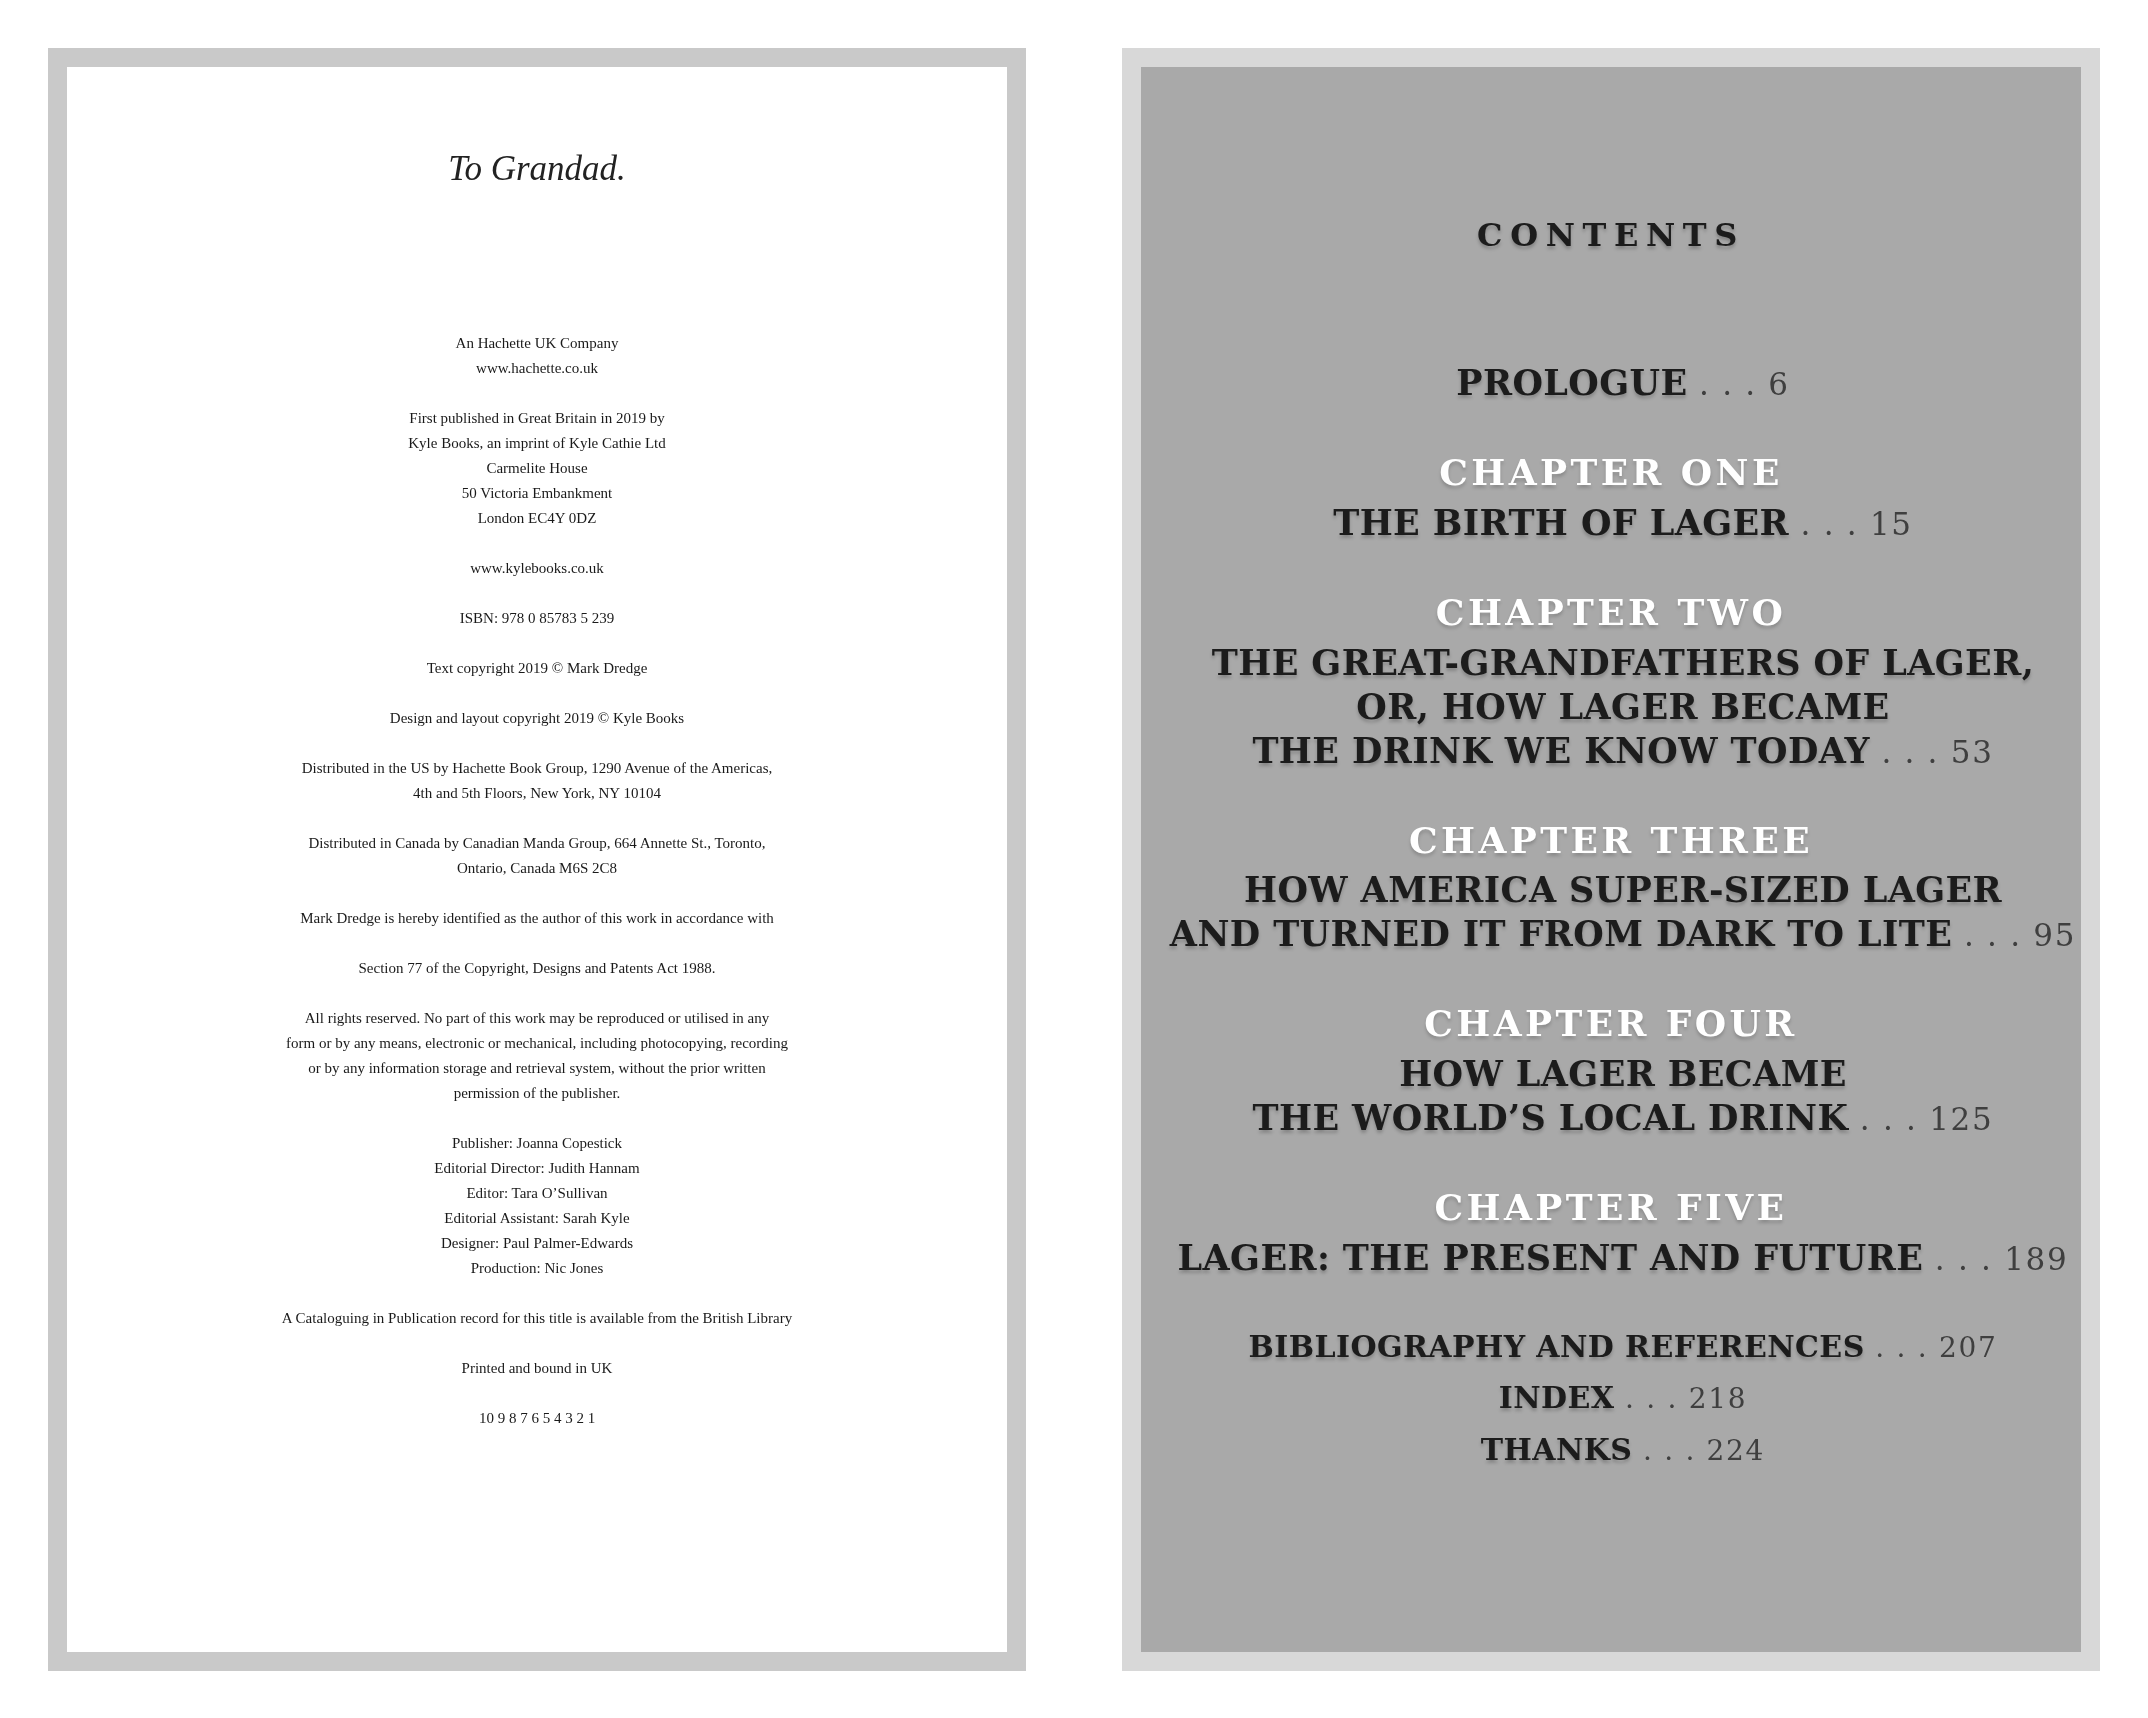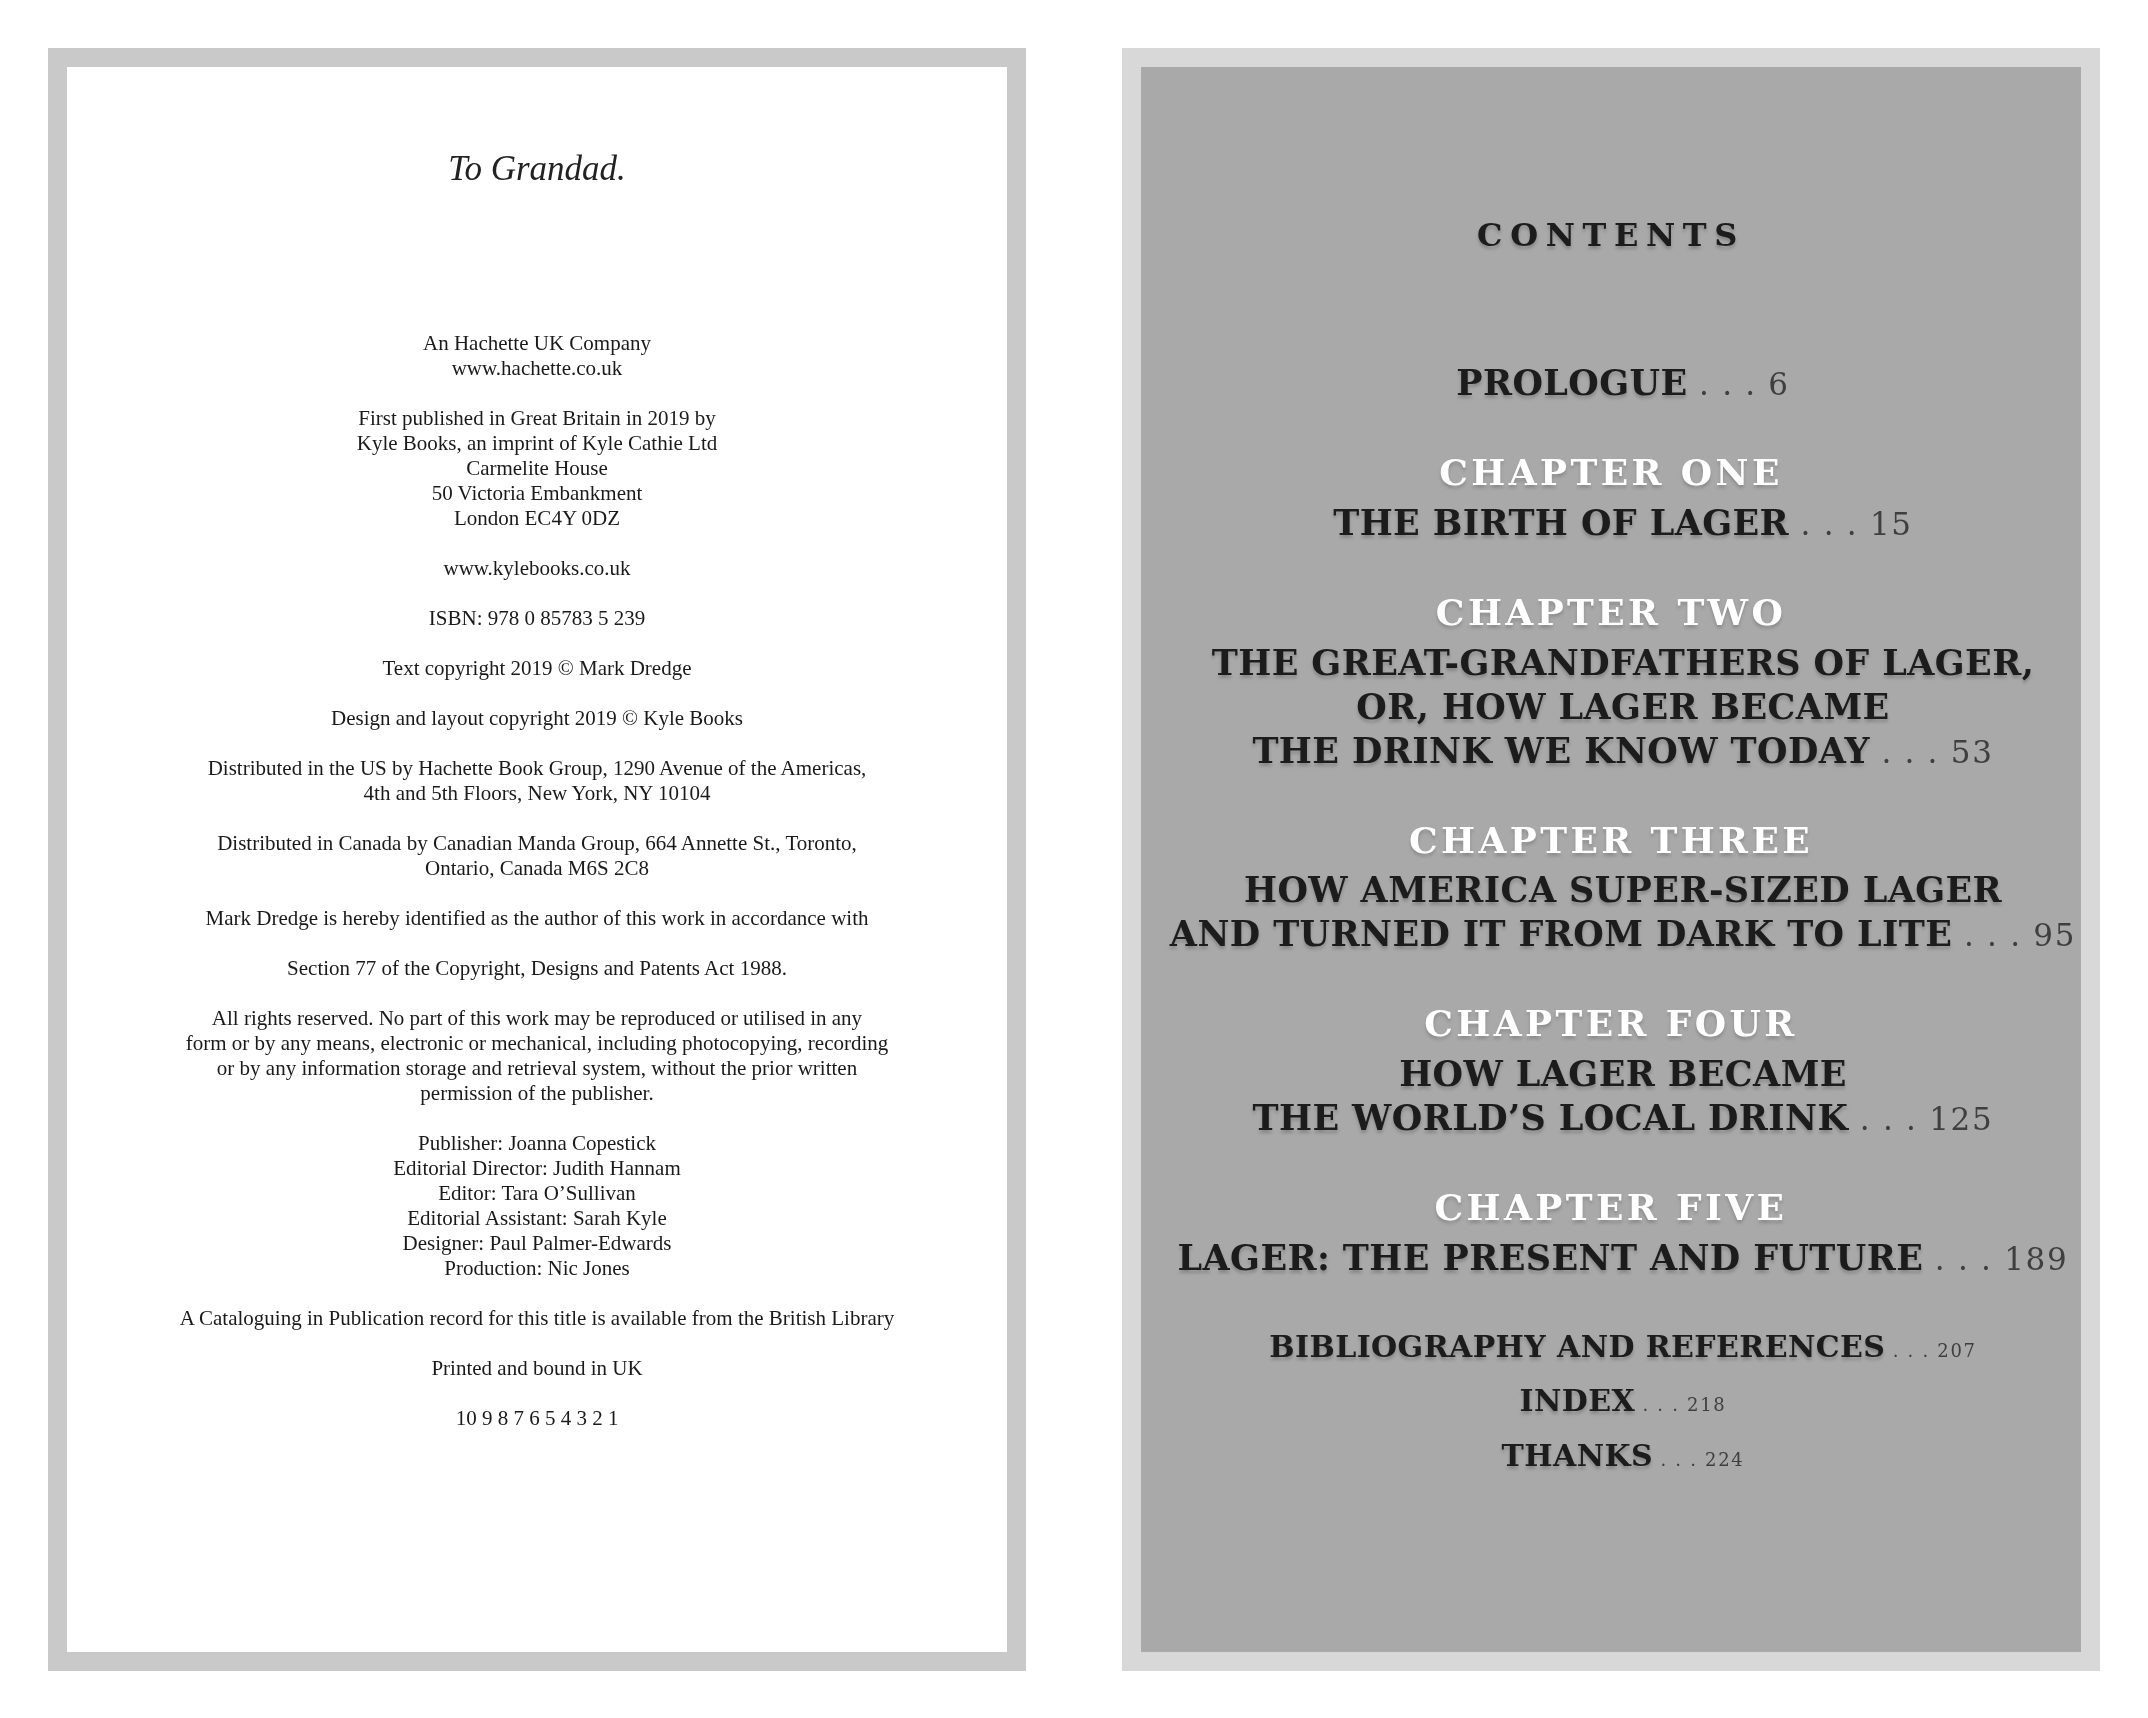--- a/index.html
+++ b/index.html
@@ -37,21 +37,21 @@
   .dedication {
     padding-top: 81px;
     font-style: italic;
     font-size: 35px;
     line-height: 42px;
     color: #222222;
     margin: 0 0 141px 0;
   }
   .imprint-par {
     margin: 0 0 25px 0;
-    font-size: 21px;
+    font-size: 15px;
     line-height: 25px;
     color: #1a1a1a;
   }
 
   
   .contents-inner { padding-top: 143px; }
   .contents-title {
     font-family: "DejaVu Serif", serif;
     font-weight: bold;
     font-size: 32px;
@@ -85,21 +85,21 @@
   .entry-page {
     font-family: "DejaVu Serif", serif;
     font-weight: normal;
     font-size: 31px;
     letter-spacing: 1.7px;
     color: var(--page-num, #3f3f3f);
     text-shadow: none;
   }
   .toc-entry.small { margin-bottom: 6.7px; }
   .toc-entry.small .entry-title { font-size: 30px; }
-  .toc-entry.small .entry-page  { font-size: 18px; }
+  .toc-entry.small .entry-page  { font-size: 28px; }
 </style>
 </head>
 <body>
 
 <div class="spread">
 
   <div class="page left">
     <div class="page-inner">
       <div class="dedication">To Grandad.</div>
       <div class="imprint">

